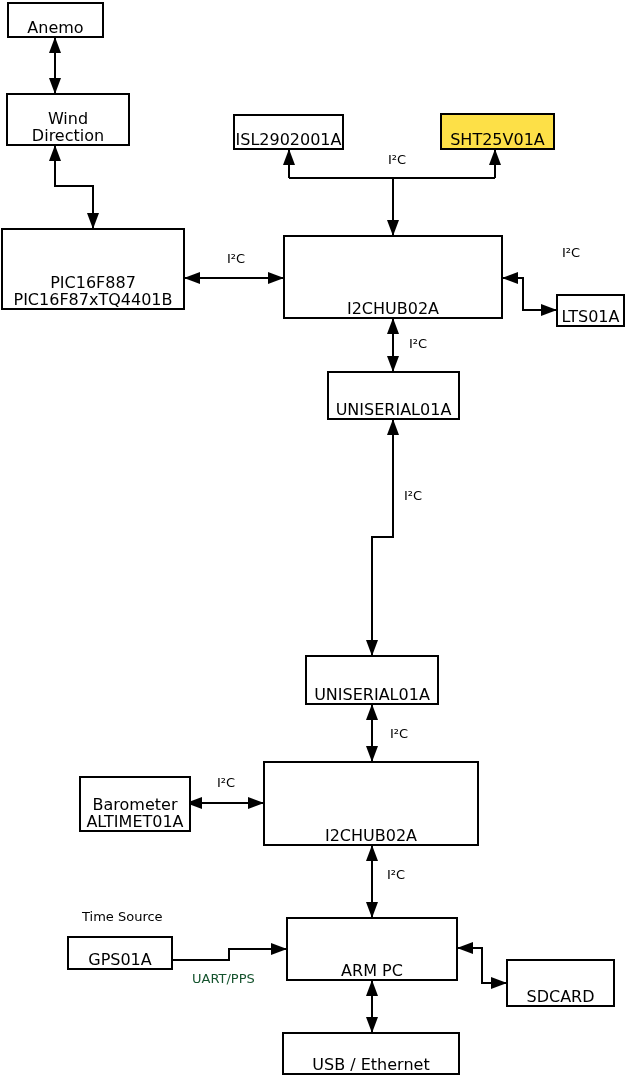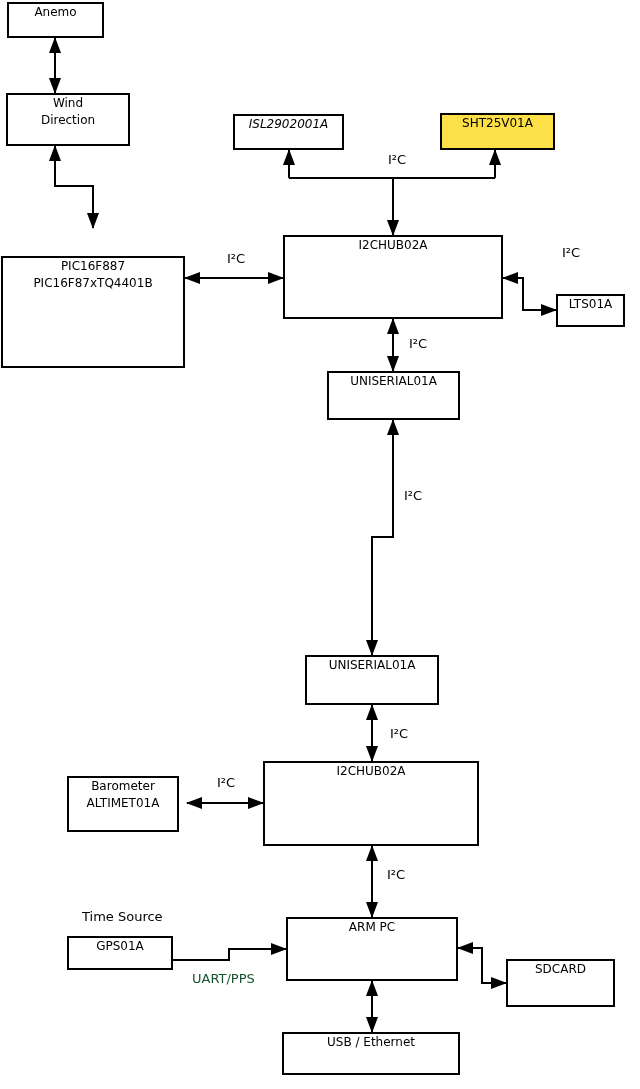--- a/index.html
+++ b/index.html
@@ -25,23 +25,23 @@
     display: block;
   }
   .node {
     position: absolute;
     box-sizing: border-box;
     border: 2px solid #000000;
     background: #ffffff;
     display: flex;
     flex-direction: column;
     align-items: center;
-    justify-content: flex-start;
+    justify-content: flex-end;
     text-align: center;
-    font-size: 12px;
+    font-size: 16px;
     line-height: 17px;
     white-space: nowrap;
   }
   .node-line {
     display: block;
   }
   .free-label {
     position: absolute;
     font-size: 13px;
     line-height: 16px;
@@ -81,46 +81,46 @@
       </g>
   </svg>
 
 <div class="node" style="left: 7px; top: 2px; width: 97px; height: 36px; border-color: rgb(0, 0, 0); background: rgb(255, 255, 255); color: rgb(0, 0, 0);">
       <span class="node-line">Anemo</span>
     </div>
     <div class="node" style="left: 6px; top: 93px; width: 124px; height: 53px; border-color: rgb(0, 0, 0); background: rgb(255, 255, 255); color: rgb(0, 0, 0);">
       <span class="node-line">Wind</span>
       <span class="node-line">Direction</span>
     </div>
-    <div class="node" style="left: 1px; top: 228px; width: 184px; height: 112px; border-color: rgb(0, 0, 0); background: rgb(255, 255, 255); color: rgb(0, 0, 0); margin-top: 28px;">
+    <div class="node" style="left: 1px; top: 228px; width: 184px; height: 82px; border-color: rgb(0, 0, 0); background: rgb(255, 255, 255); color: rgb(0, 0, 0);">
       <span class="node-line">PIC16F887</span>
       <span class="node-line">PIC16F87xTQ4401B</span>
     </div>
-    <div class="node" style="left: 233px; top: 114px; width: 111px; height: 36px; border-color: rgb(0, 0, 0); background: rgb(255, 255, 255); color: rgb(0, 0, 0); font-style: italic;">
+    <div class="node" style="left: 233px; top: 114px; width: 111px; height: 36px; border-color: rgb(0, 0, 0); background: rgb(255, 255, 255); color: rgb(0, 0, 0);">
       <span class="node-line">ISL2902001A</span>
     </div>
     <div class="node" style="left: 440px; top: 113px; width: 115px; height: 37px; border-color: rgb(0, 0, 0); background: #fde047; color: rgb(0, 0, 0);">
       <span class="node-line">SHT25V01A</span>
     </div>
     <div class="node" style="left: 283px; top: 235px; width: 220px; height: 84px; border-color: rgb(0, 0, 0); background: rgb(255, 255, 255); color: rgb(0, 0, 0);">
       <span class="node-line">I2CHUB02A</span>
     </div>
     <div class="node" style="left: 556px; top: 294px; width: 69px; height: 33px; border-color: rgb(0, 0, 0); background: rgb(255, 255, 255); color: rgb(0, 0, 0);">
       <span class="node-line">LTS01A</span>
     </div>
     <div class="node" style="left: 327px; top: 371px; width: 133px; height: 49px; border-color: rgb(0, 0, 0); background: rgb(255, 255, 255); color: rgb(0, 0, 0);">
       <span class="node-line">UNISERIAL01A</span>
     </div>
     <div class="node" style="left: 305px; top: 655px; width: 134px; height: 50px; border-color: rgb(0, 0, 0); background: rgb(255, 255, 255); color: rgb(0, 0, 0);">
       <span class="node-line">UNISERIAL01A</span>
     </div>
     <div class="node" style="left: 263px; top: 761px; width: 216px; height: 85px; border-color: rgb(0, 0, 0); background: rgb(255, 255, 255); color: rgb(0, 0, 0);">
       <span class="node-line">I2CHUB02A</span>
     </div>
-    <div class="node" style="left: 67px; top: 776px; width: 112px; height: 56px; border-color: rgb(0, 0, 0); background: rgb(255, 255, 255); color: rgb(0, 0, 0);">
+    <div class="node" style="left: 79px; top: 776px; width: 112px; height: 56px; border-color: rgb(0, 0, 0); background: rgb(255, 255, 255); color: rgb(0, 0, 0);">
       <span class="node-line">Barometer</span>
       <span class="node-line">ALTIMET01A</span>
     </div>
     <div class="node" style="left: 67px; top: 936px; width: 106px; height: 34px; border-color: rgb(0, 0, 0); background: rgb(255, 255, 255); color: rgb(0, 0, 0);">
       <span class="node-line">GPS01A</span>
     </div>
     <div class="node" style="left: 506px; top: 959px; width: 109px; height: 48px; border-color: rgb(0, 0, 0); background: rgb(255, 255, 255); color: rgb(0, 0, 0);">
       <span class="node-line">SDCARD</span>
     </div>
     <div class="node" style="left: 286px; top: 917px; width: 172px; height: 64px; border-color: rgb(0, 0, 0); background: rgb(255, 255, 255); color: rgb(0, 0, 0);">

